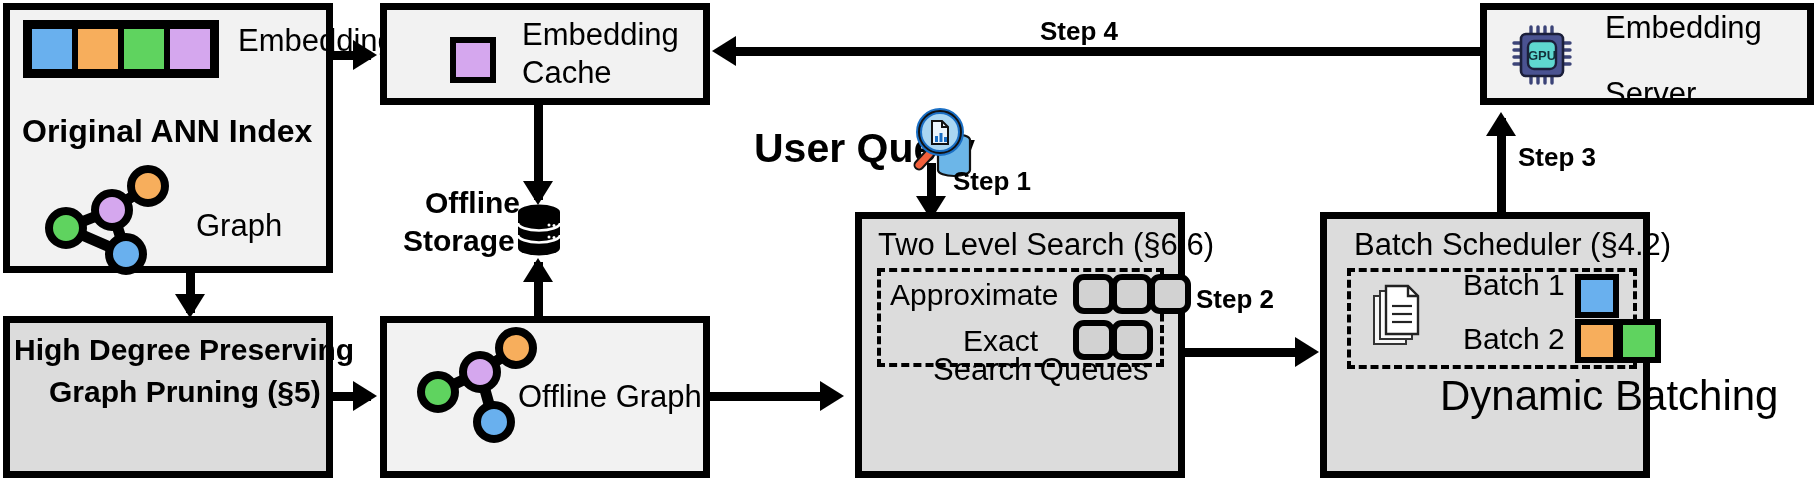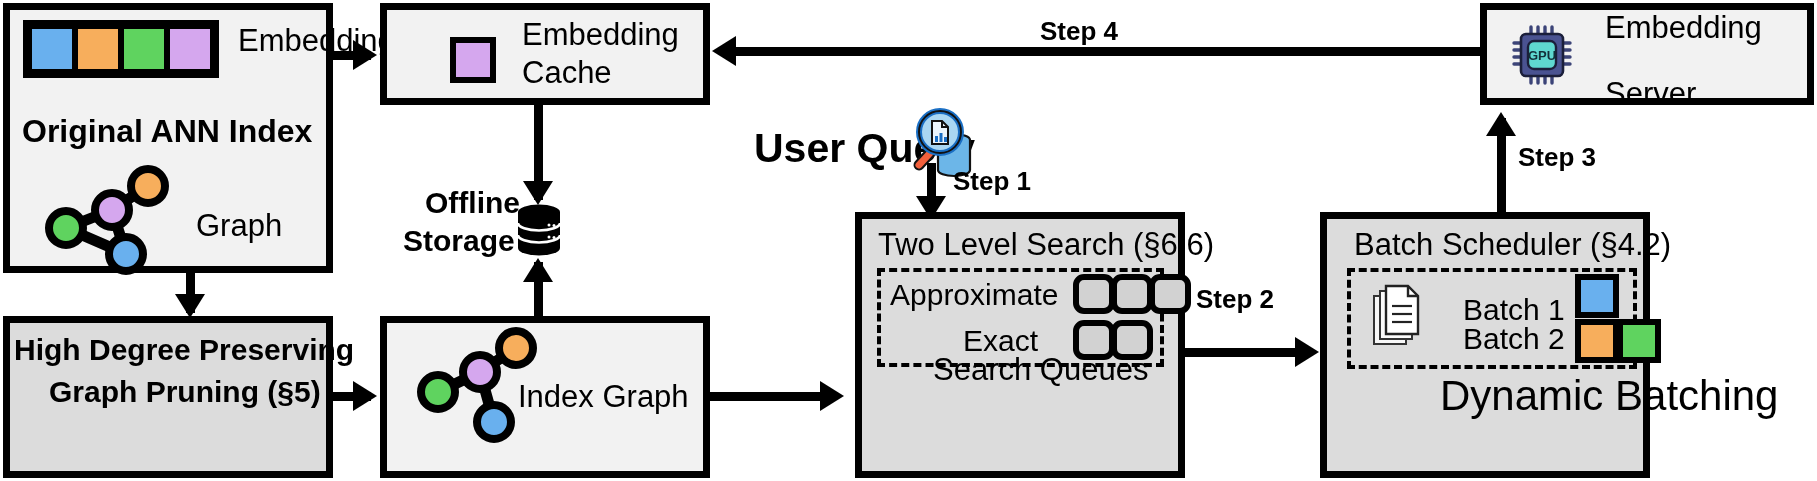--- a/index.html
+++ b/index.html
@@ -107,21 +107,21 @@
     <g stroke="#000" stroke-width="11" stroke-linecap="round">
       <line x1="28" y1="62" x2="70" y2="42"></line>
       <line x1="70" y1="42" x2="106" y2="18"></line>
       <line x1="70" y1="42" x2="84" y2="92"></line>
     </g>
     <circle cx="106" cy="18" r="17" fill="#f7ae5c" stroke="#000" stroke-width="8"></circle>
     <circle cx="70" cy="42" r="17" fill="#d5a7ee" stroke="#000" stroke-width="8"></circle>
     <circle cx="28" cy="62" r="17" fill="#5fd35f" stroke="#000" stroke-width="8"></circle>
     <circle cx="84" cy="92" r="17" fill="#69b0ee" stroke="#000" stroke-width="8"></circle>
   </svg>
-  <div class="ttl" style="left:518px;top:379px;font-size:31px;">Index Graph</div>
+  <div class="ttl" style="left:518px;top:379px;font-size:31px;">Offline Graph</div>
 
   <div class="ln hl" style="left:710px;top:392px;width:120px;"></div>
   <div class="ah ah-r" style="left:820px;top:381px;"></div>
 
   <div class="ttl b" style="left:754px;top:125px;font-size:41px;">User Query</div>
   <svg style="position:absolute;left:900px;top:102px;width:74px;height:76px;" viewBox="0 0 74 76">
 
     <g transform="translate(38,30)">
       <ellipse cx="16" cy="8" rx="16" ry="6" fill="#6cb6e8" stroke="#111" stroke-width="2.2"></ellipse>
       <path d="M0 8 v10 a16 6 0 0 0 32 0 V8" fill="#6cb6e8" stroke="#111" stroke-width="2.2"></path>
@@ -174,21 +174,21 @@
     <path d="M9 7 h22 l10 10 v38 h-32 z" fill="#fbfbfb" stroke="#333" stroke-width="2"></path>
     <path d="M15 2 h22 l10 10 v38 h-32 z" fill="#fff" stroke="#222" stroke-width="2.4"></path>
     <path d="M37 2 v10 h10" fill="none" stroke="#222" stroke-width="2.4"></path>
     <g stroke="#222" stroke-width="2.2">
       <line x1="21" y1="22" x2="41" y2="22"></line>
       <line x1="21" y1="30" x2="41" y2="30"></line>
       <line x1="21" y1="38" x2="41" y2="38"></line>
     </g>
   </svg>
 
-  <div class="ttl" style="left:1463px;top:293px;font-size:30px;">Batch 1</div>
+  <div class="ttl" style="left:1463px;top:268px;font-size:30px;">Batch 1</div>
   <div class="sq" style="left:1575px;top:274px;width:44px;height:44px;background:#69b0ee;"></div>
 
   <div class="ttl" style="left:1463px;top:322px;font-size:30px;">Batch 2</div>
   <div class="sq" style="left:1575px;top:319px;width:44px;height:44px;background:#f7ae5c;"></div>
   <div class="sq" style="left:1617px;top:319px;width:44px;height:44px;background:#5fd35f;"></div>
 
   <div class="ttl" style="left:1392px;top:372px;font-size:42px;margin-left:48px;">Dynamic Batching</div>
 
   <div class="ln vl" style="left:1497px;top:118px;height:94px;"></div>
   <div class="ah ah-u" style="left:1486px;top:112px;"></div>

